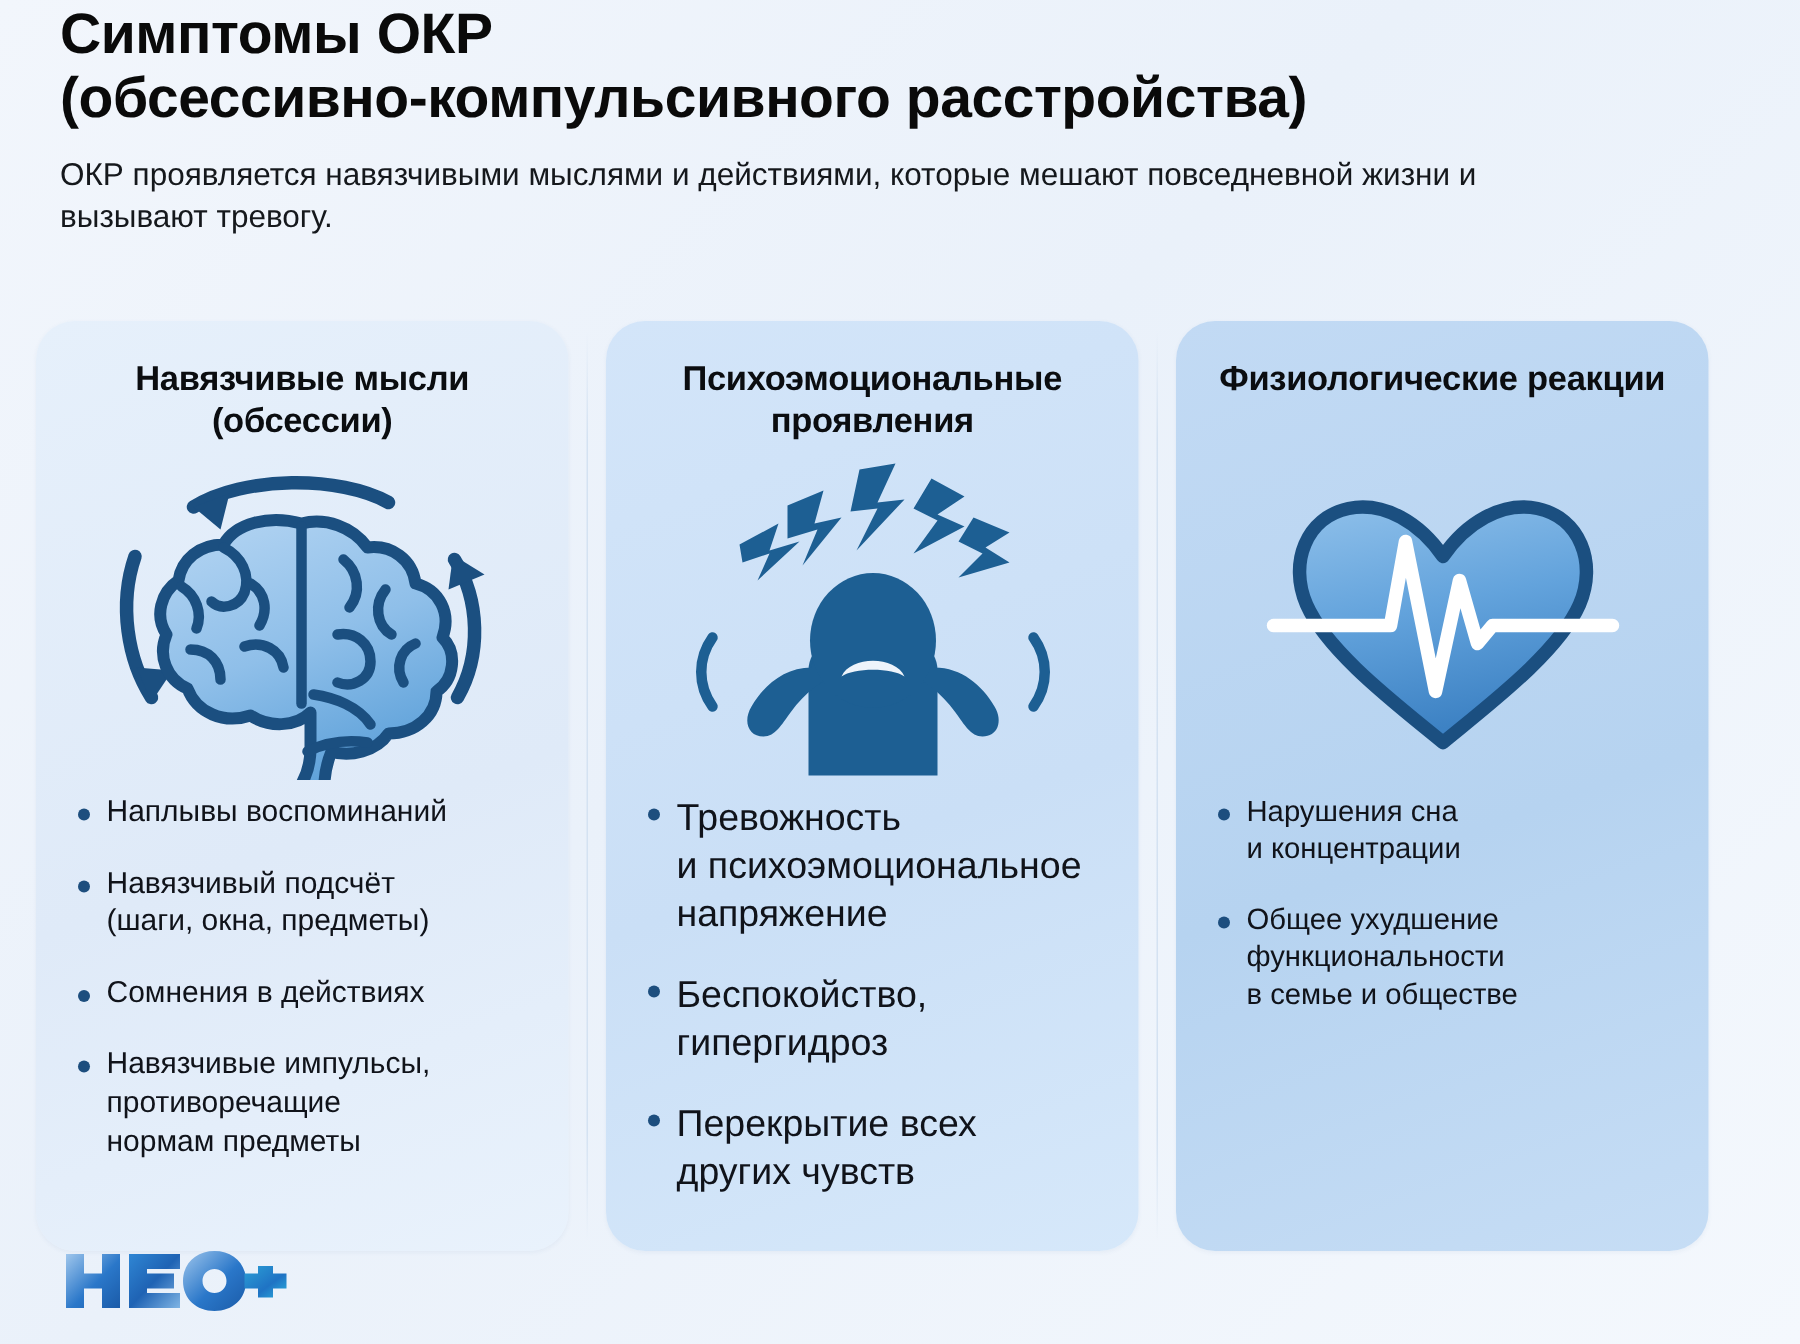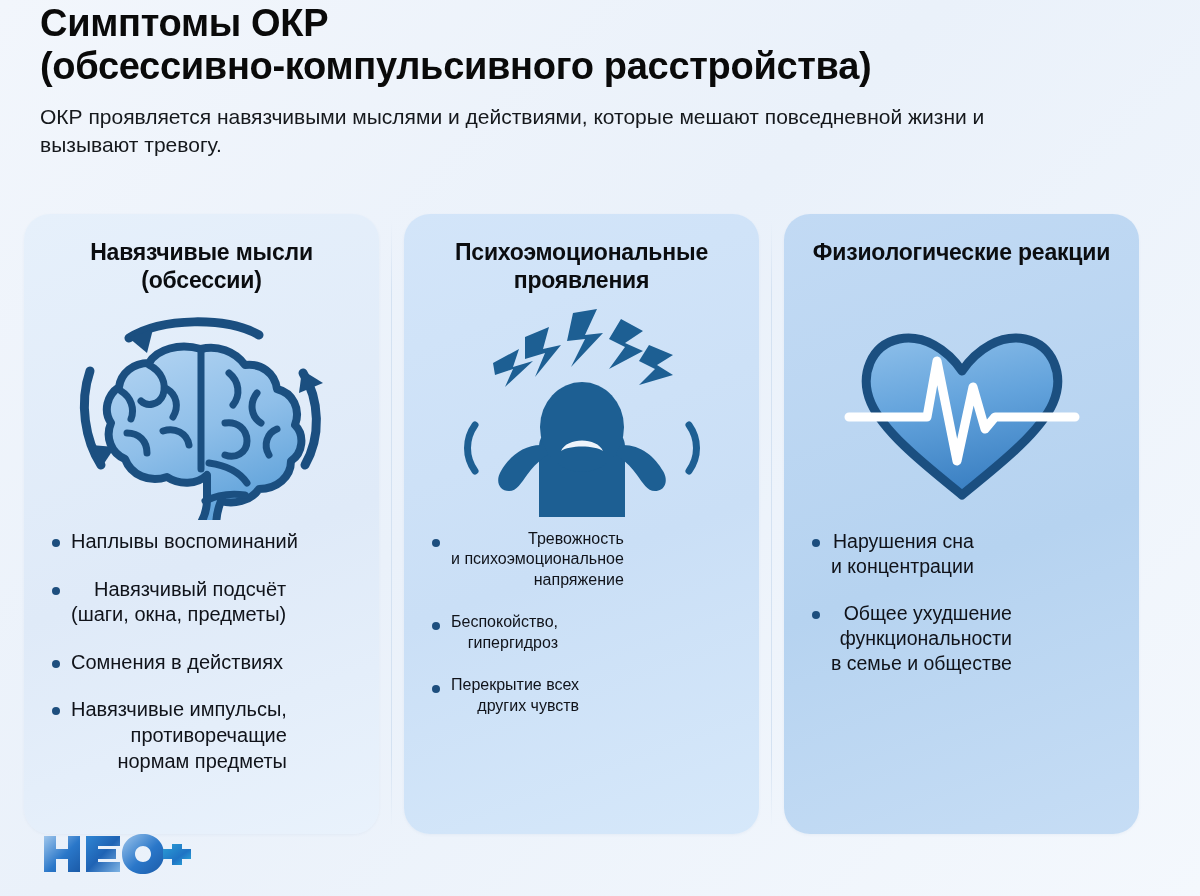--- a/index.html
+++ b/index.html
@@ -68,38 +68,37 @@
     display:flex; align-items:center; justify-content:center;
     margin-top:2px;
   }
   .icon-box svg { display:block; }
 
   .bullets { margin-top:4px; padding-left:10px; }
 
   .bullet {
     display:flex; align-items:flex-start;
     margin-bottom:22px;
-    text-align:right;
   }
   .bullet:last-child { margin-bottom:0; }
 
   .dot {
     flex:0 0 auto;
     width:8px; height:8px; border-radius:50%;
     background:#1d4e7e;
     margin:10px 11px 0 0;
   }
 
   .btext {
     font-size:20px; color:#10131a; line-height:1.28;
     font-weight:400; white-space:pre-line;
   }
 
   .card.c1 .btext { font-size:20px; }
-  .card.c2 .btext { font-size:16px; }
+  .card.c2 .btext { font-size:25px; }
   .card.c3 .btext { font-size:19.5px; }
 
   
   .logo {
     position:absolute; left:42px; bottom:20px;
     display:flex; align-items:center; height:46px;
   }
   .logo svg { display:block; }
 </style>
 </head>

